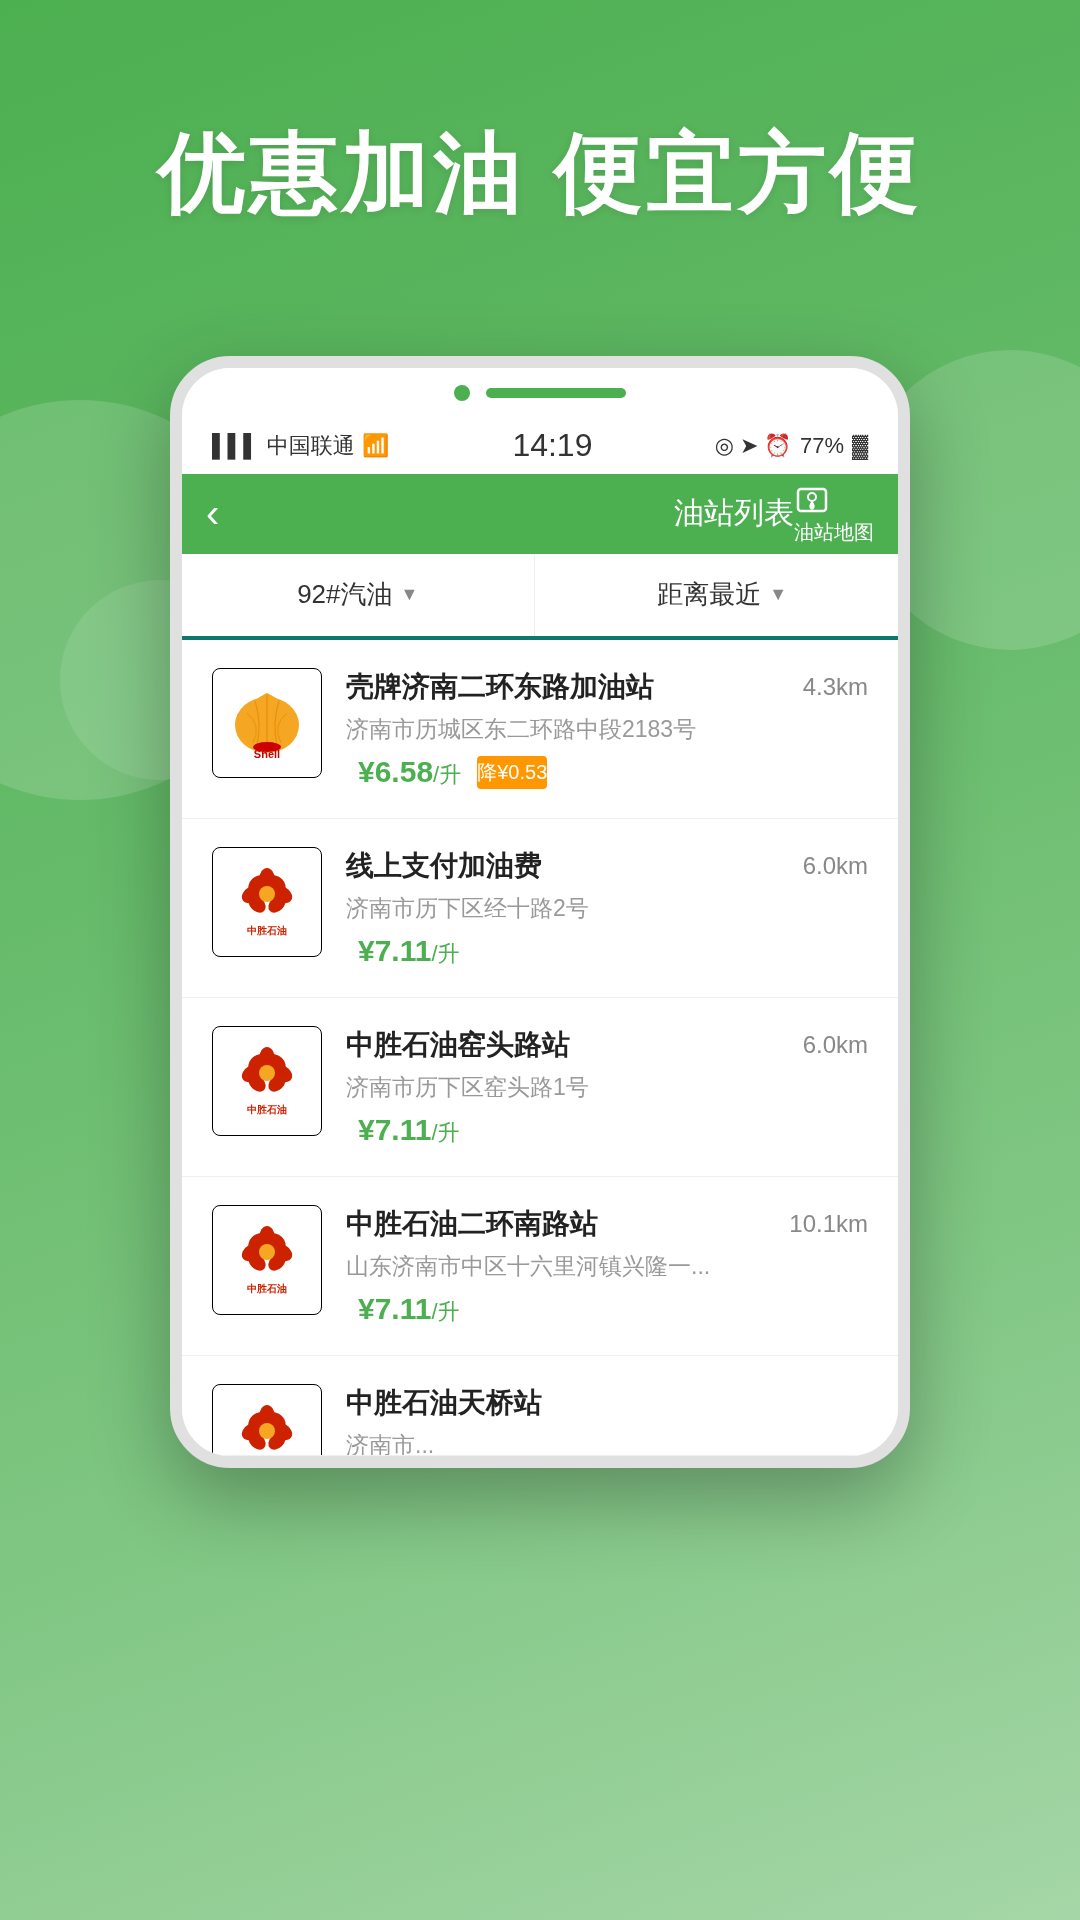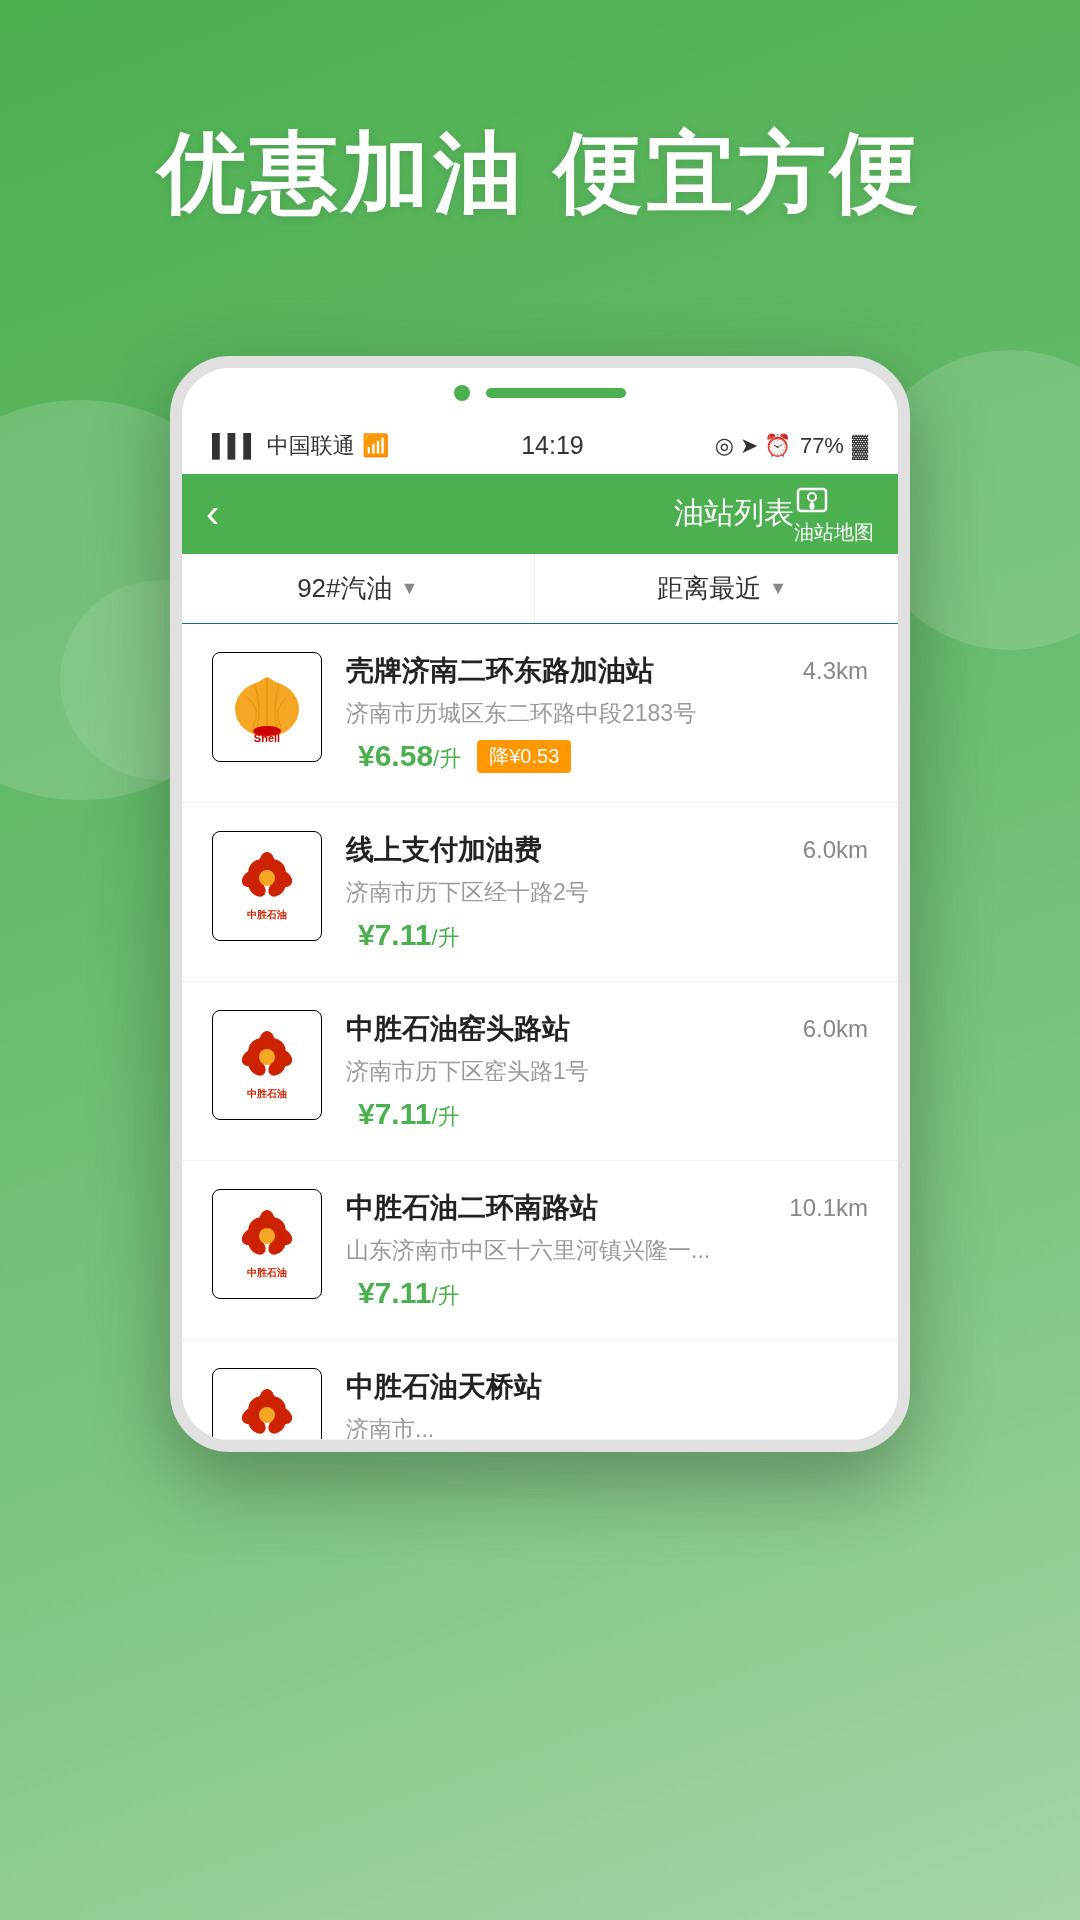--- a/index.html
+++ b/index.html
@@ -107,21 +107,21 @@
       font-size: 24px;
       color: #333;
     }
     .status-left {
       display: flex;
       align-items: center;
       gap: 8px;
       font-size: 22px;
     }
     .status-center {
-      font-size: 25px;
+      font-size: 32px;
       font-weight: 500;
     }
     .status-right {
       display: flex;
       align-items: center;
       gap: 8px;
       font-size: 22px;
     }
 
     
@@ -157,24 +157,24 @@
     }
     .map-icon {
       width: 36px;
       height: 36px;
       margin-bottom: 2px;
     }
 
     
     .filter-bar {
       background: #fff;
-      height: 70px;
-      display: flex;
-      align-items: center;
-      border-bottom: 1px solid #0f766e;
+      height: 86px;
+      display: flex;
+      align-items: center;
+      border-bottom: 4px solid #0f766e;
     }
     .filter-item {
       flex: 1;
       display: flex;
       align-items: center;
       justify-content: center;
       gap: 8px;
       font-size: 26px;
       color: #333;
       cursor: pointer;
@@ -253,21 +253,21 @@
     }
     .station-price span.unit {
       font-size: 22px;
       font-weight: 400;
     }
 
     .price-tag {
       background: #ff9800;
       color: #fff;
       font-size: 20px;
-      padding: 3px 12px;
+      padding: 3px 0;
       border-radius: 4px;
     }
 
     
     .shell-logo {
       width: 80px;
       height: auto;
     }
   </style>
 </head>

